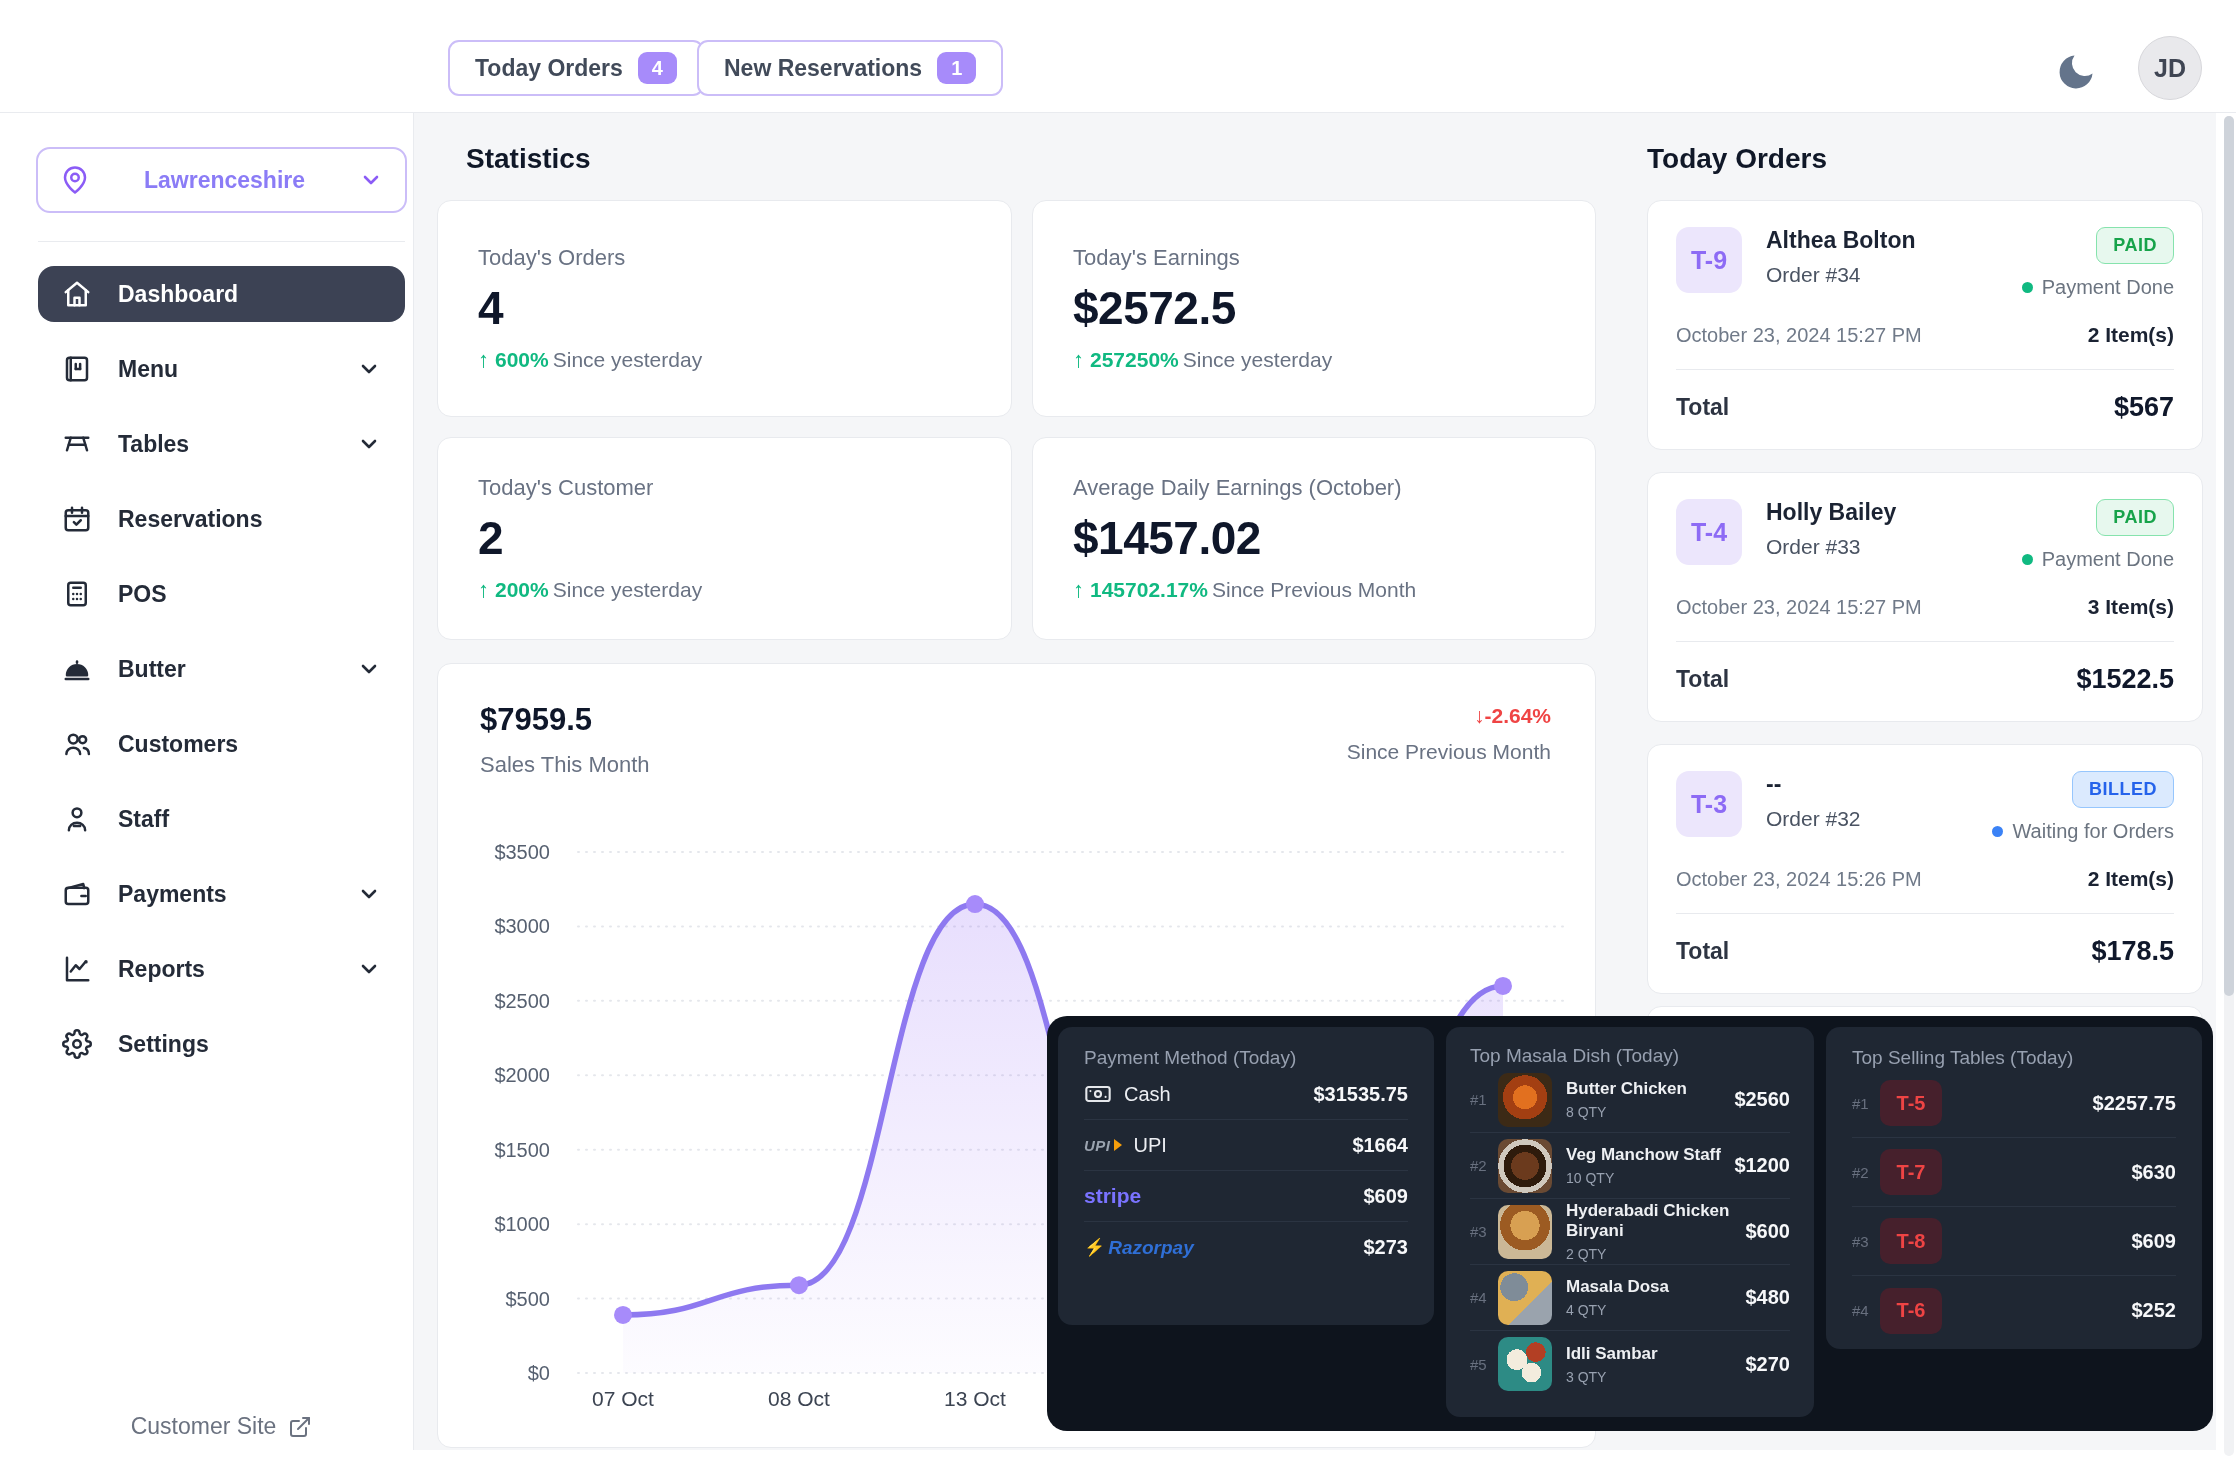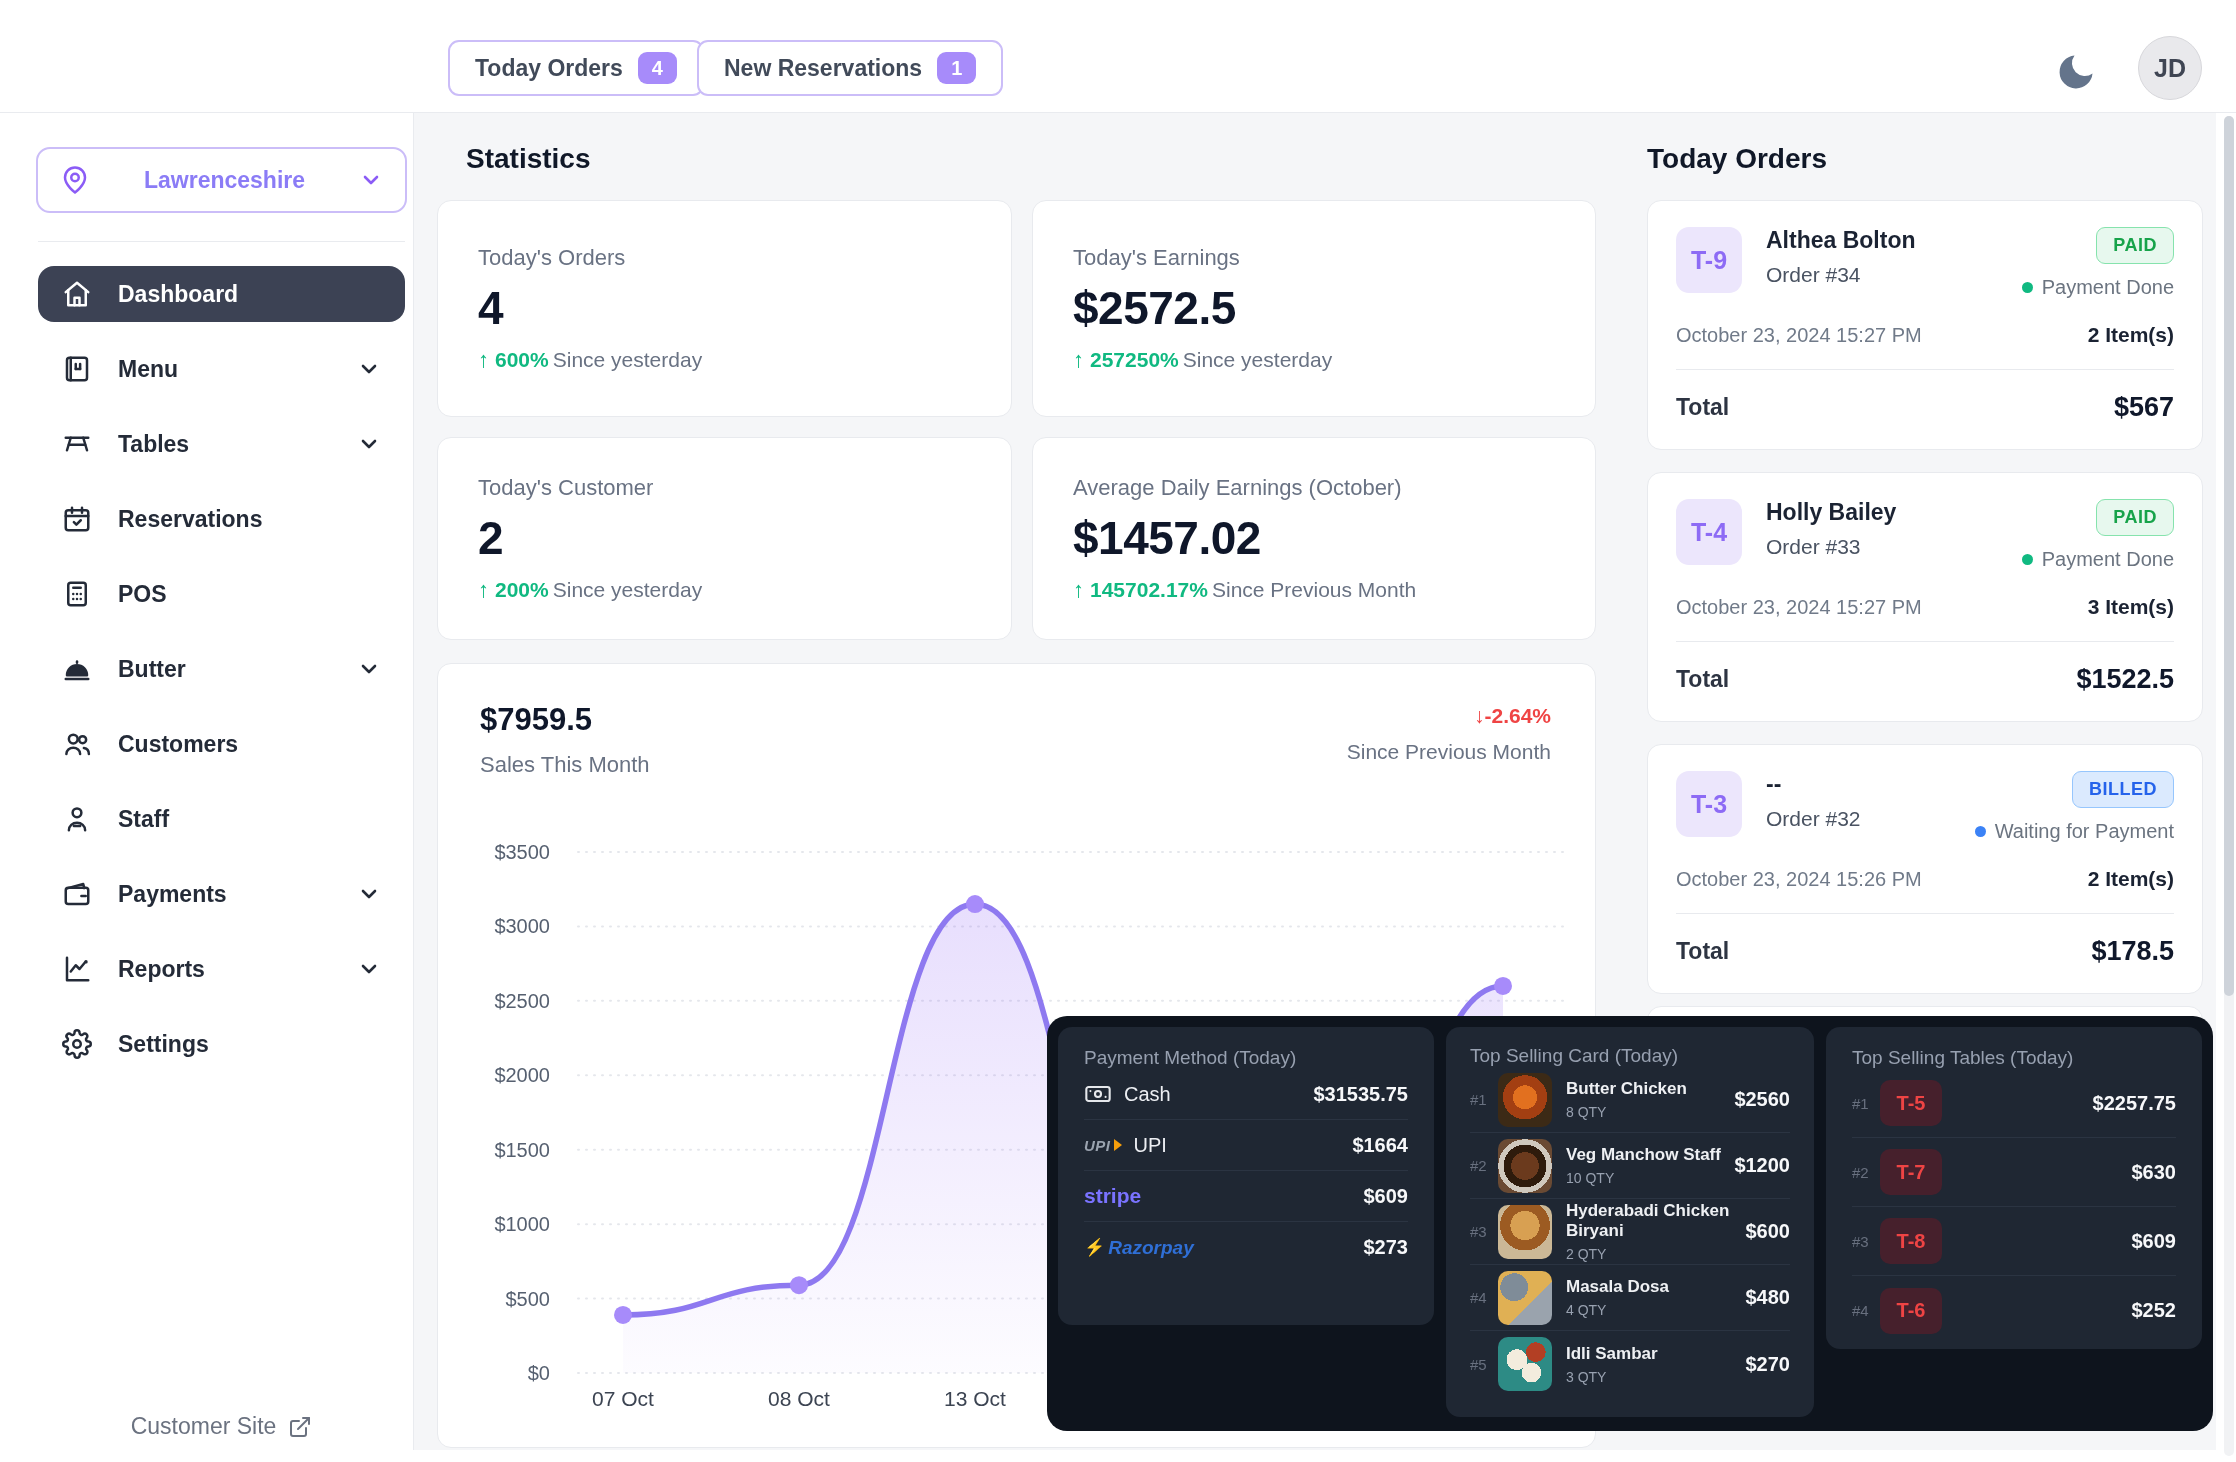--- a/index.html
+++ b/index.html
@@ -513,21 +513,21 @@
     <div class="oc-top">
       <div class="t-badge">T-3</div>
       <div class="oc-names">
         <div class="oc-name">--</div>
         <div class="oc-orderno">Order #32</div>
       </div>
       <div class="oc-status">
         <span class="status-pill billed">BILLED</span>
         <div class="status-note">
             <span class="dot blue"></span>
-            <span>Waiting for Payment</span>
+            <span>Waiting for Orders</span>
           </div>
       </div>
     </div>
     <div class="oc-mid">
       <span class="oc-date">October 23, 2024 15:26 PM</span>
       <span class="oc-items">2 Item(s)</span>
     </div>
     <div class="oc-sep"></div>
     <div class="oc-bottom">
       <span class="oc-total-label">Total</span>
@@ -562,21 +562,21 @@
         <span class="stripe-logo">stripe</span>
         <span class="pm-amount">$609</span>
       </div>
       <div class="pm-row">
         <span class="razorpay-logo">Razorpay</span>
         <span class="pm-amount">$273</span>
       </div>
     </div>
 
     <div class="dark-card dish-card">
-      <div class="panel-title">Top Selling Card (Today)</div>
+      <div class="panel-title">Top Masala Dish (Today)</div>
       <div class="dish-row">
         <span class="rank">#1</span>
         <span class="dish-img d0"></span>
         <span class="dish-info">
           <span class="dish-name">Butter Chicken</span>
           <span class="dish-qty">8 QTY</span>
         </span>
         <span class="dish-amount">$2560</span>
       </div>
       <div class="dish-row">

